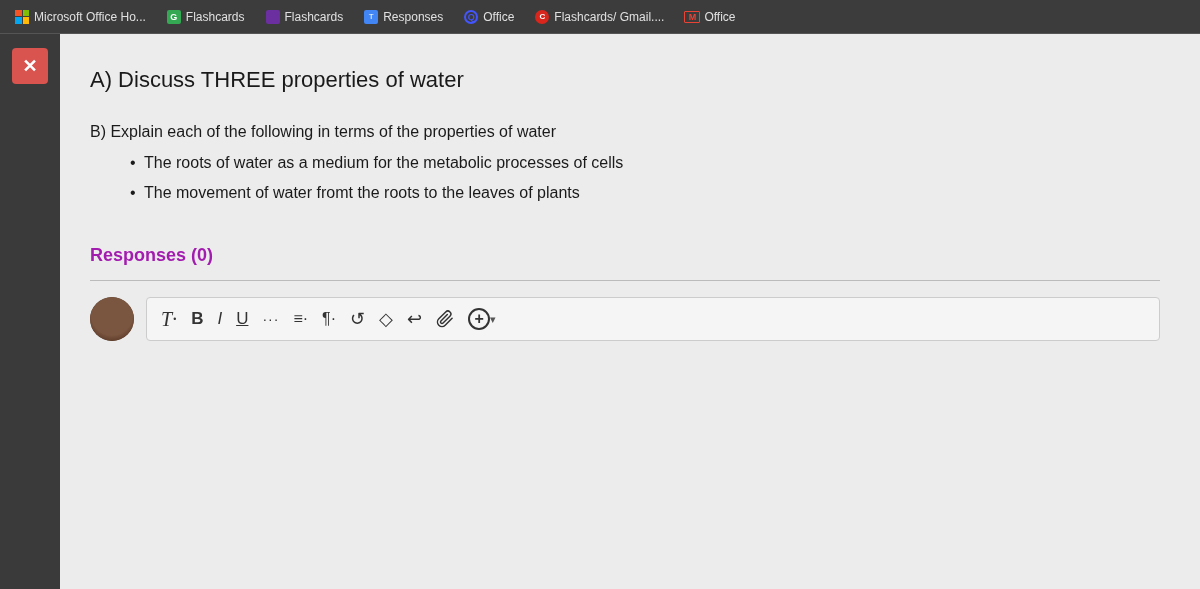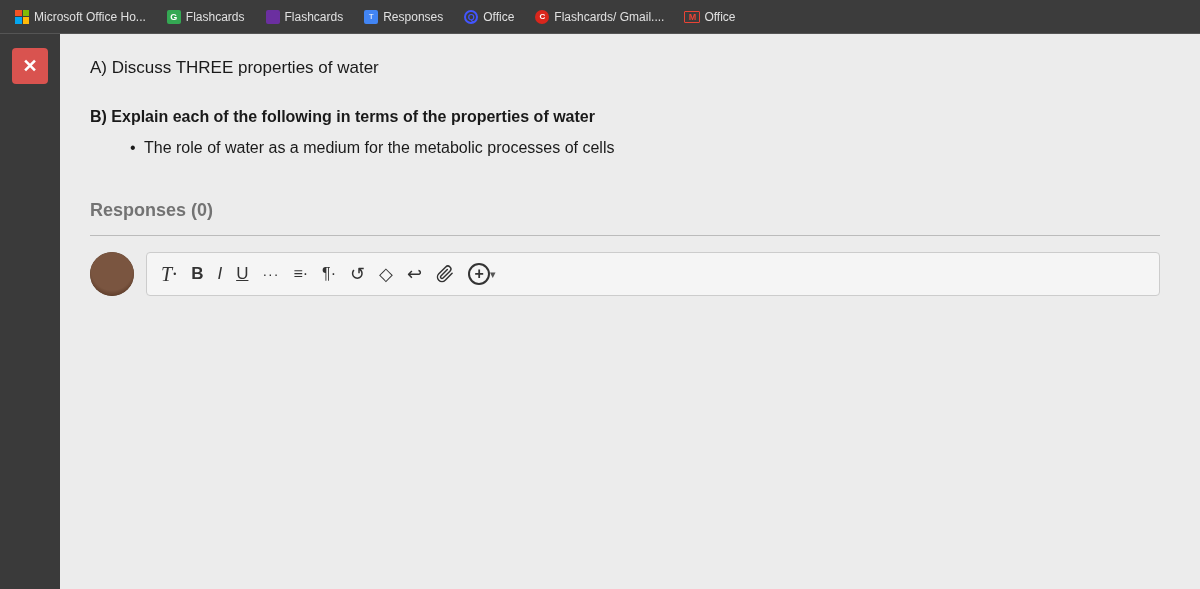--- a/index.html
+++ b/index.html
@@ -152,30 +152,31 @@
       overflow-y: auto;
       display: flex;
       flex-direction: column;
       gap: 0;
     }
 
     .question-section {
       margin-bottom: 18px;
     }
     .question-label {
-      font-size: 17px;
+      font-size: 22px;
       color: #1a1a1a;
       margin-bottom: 12px;
       font-weight: 400;
+      margin-top: 9px;
     }
     .sub-question {
       font-size: 16px;
       color: #1a1a1a;
       margin-bottom: 10px;
-      font-weight: 700;
+      font-weight: 400;
     }
     .bullet-list {
       list-style: none;
       padding-left: 40px;
       margin-bottom: 12px;
     }
     .bullet-list li {
       font-size: 16px;
       color: #1a1a1a;
       margin-bottom: 6px;
@@ -186,21 +187,21 @@
     .bullet-list li::before {
       content: '•';
       position: absolute;
       left: 0;
       color: #1a1a1a;
     }
 
     .responses-header {
       font-size: 18px;
       font-weight: 600;
-      color: #737373;
+      color: #a21caf;
       margin-top: 10px;
       margin-bottom: 6px;
     }
 
     .divider {
       height: 1px;
       background: #bbb;
       margin: 8px 0 12px 0;
     }
 
@@ -349,21 +350,22 @@
 
   <div id="content">
 
     <div class="question-section">
       <div class="question-label">A) Discuss THREE properties of water</div>
     </div>
 
     <div class="question-section">
       <div class="sub-question">B) Explain each of the following in terms of the properties of water</div>
       <ul class="bullet-list">
-        <li>The role of water as a medium for the metabolic processes of cells</li>
+        <li>The roots of water as a medium for the metabolic processes of cells</li>
+        <li>The movement of water fromt the roots to the leaves of plants</li>
       </ul>
     </div>
 
     <div class="responses-header">Responses (0)</div>
     <div class="divider"></div>
 
     <div id="editor-row">
       <div class="avatar">
         <div class="avatar-face"></div>
       </div>

